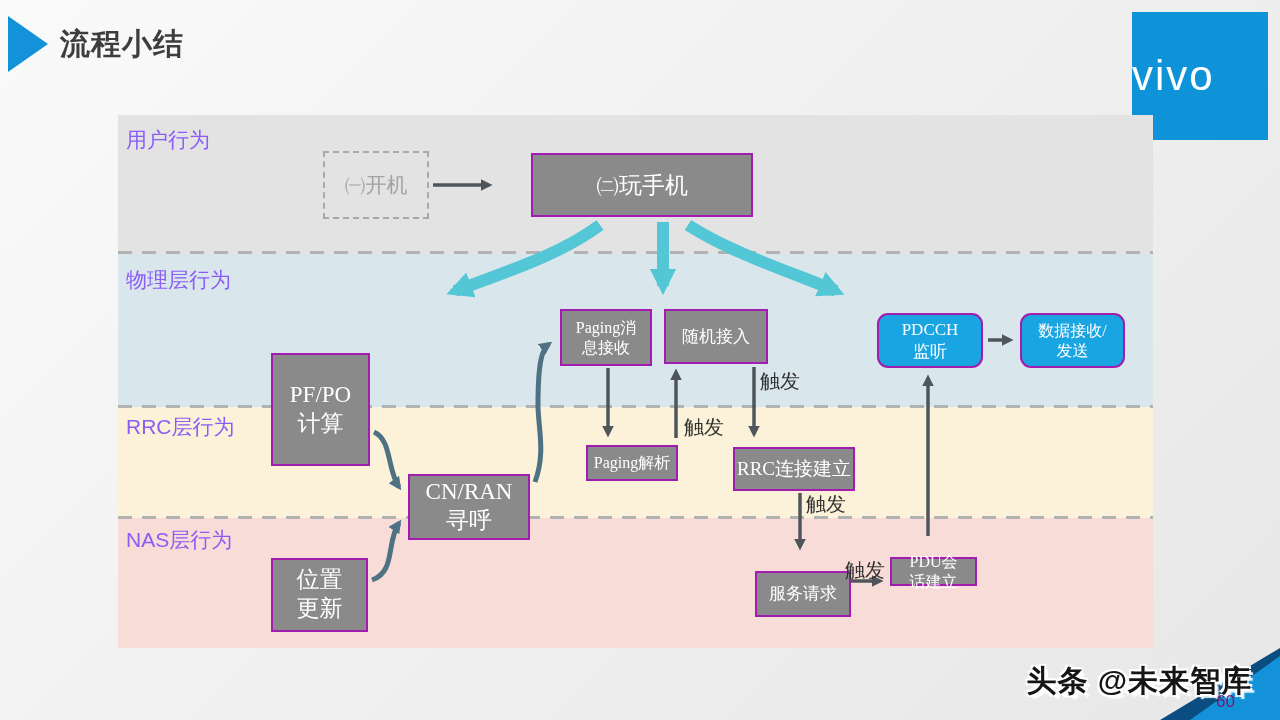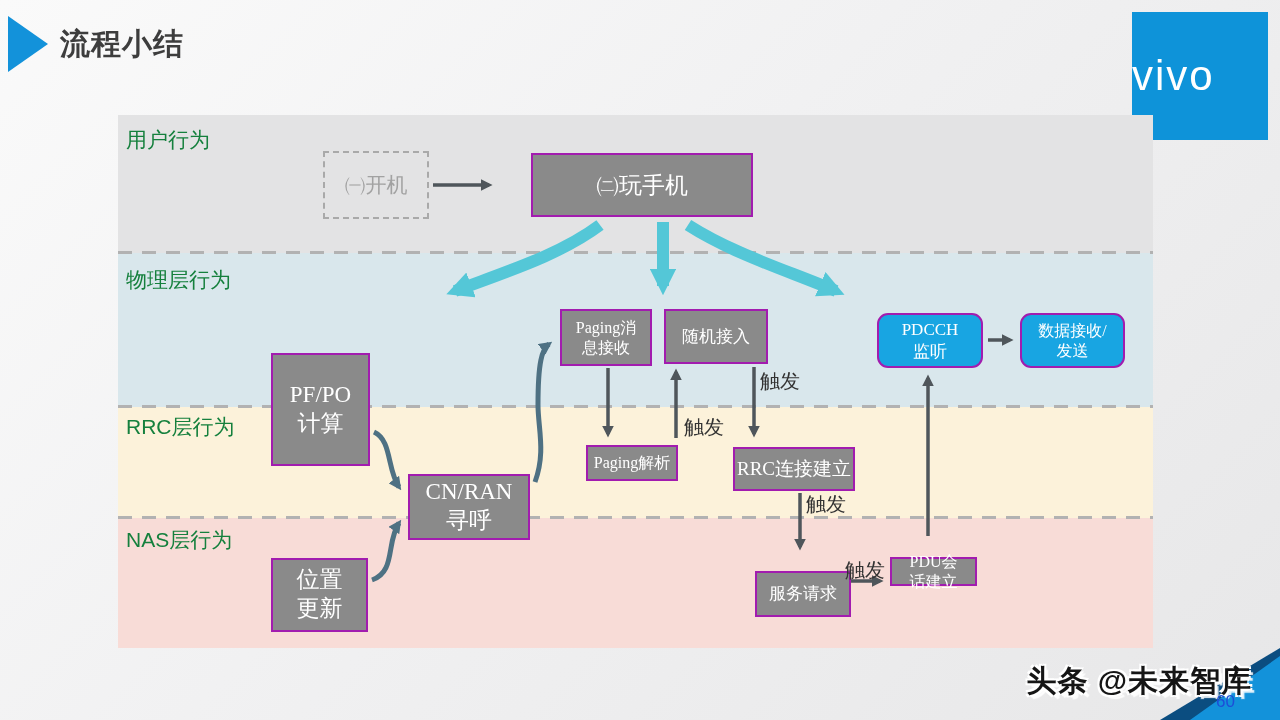--- a/index.html
+++ b/index.html
@@ -32,21 +32,21 @@
   .band{width:100%;}
   .band-user{height:138px;background:#e3e3e4;}
   .band-phy{height:154px;background:#d9e7ec;}
   .band-rrc{height:111px;background:#fcf2da;}
   .band-nas{height:130px;background:#f8dcd7;}
   .sep{
     position:absolute;left:0;width:100%;height:3px;
     background:repeating-linear-gradient(90deg,#b2b2b2 0 14px,transparent 14px 24px);
   }
   .band-label{
-    position:absolute;left:8px;font-size:21px;font-weight:500;color:#15803d;
+    position:absolute;left:8px;font-size:21px;font-weight:500;color:#8b5cf6;
   }
   
   svg.arrows{position:absolute;left:0;top:0;z-index:3;pointer-events:none;}
   
   .node{
     position:absolute;z-index:4;box-sizing:border-box;
     display:flex;align-items:center;justify-content:center;text-align:center;
     white-space:pre-line;line-height:1.25;
     background:#8a8a8a;border:2px solid #a21caf;color:#fff;
     font-family:"Liberation Serif","DejaVu Serif",serif;
@@ -69,21 +69,21 @@
   .corner-dark{
     position:absolute;left:1160px;top:648px;width:120px;height:72px;z-index:6;
     background:#0b4d80;clip-path:polygon(0 100%,100% 0,100% 100%);
   }
   .corner-bright{
     position:absolute;left:1190px;top:656px;width:90px;height:64px;z-index:6;
     background:#1392da;clip-path:polygon(0 100%,100% 0,100% 100%);
   }
   .page-num{
     position:absolute;left:1216px;top:692px;z-index:8;
-    font-size:17px;color:#1d4ed8;
+    font-size:17px;color:#701a75;
   }
 </style>
 </head>
 <body>
 
 <div class="title-tri"></div>
 <div class="page-title">流程小结</div>
 
 <div class="logo">
   <span>vivo</span>

